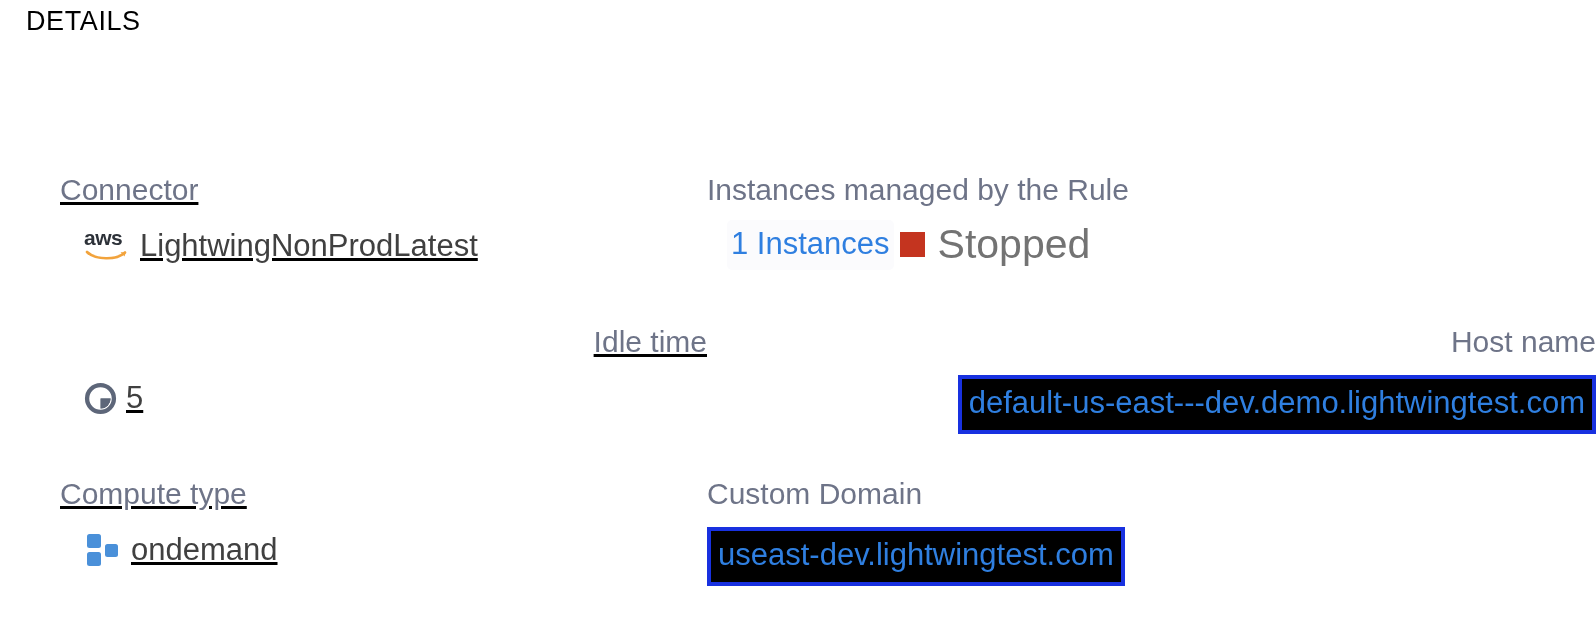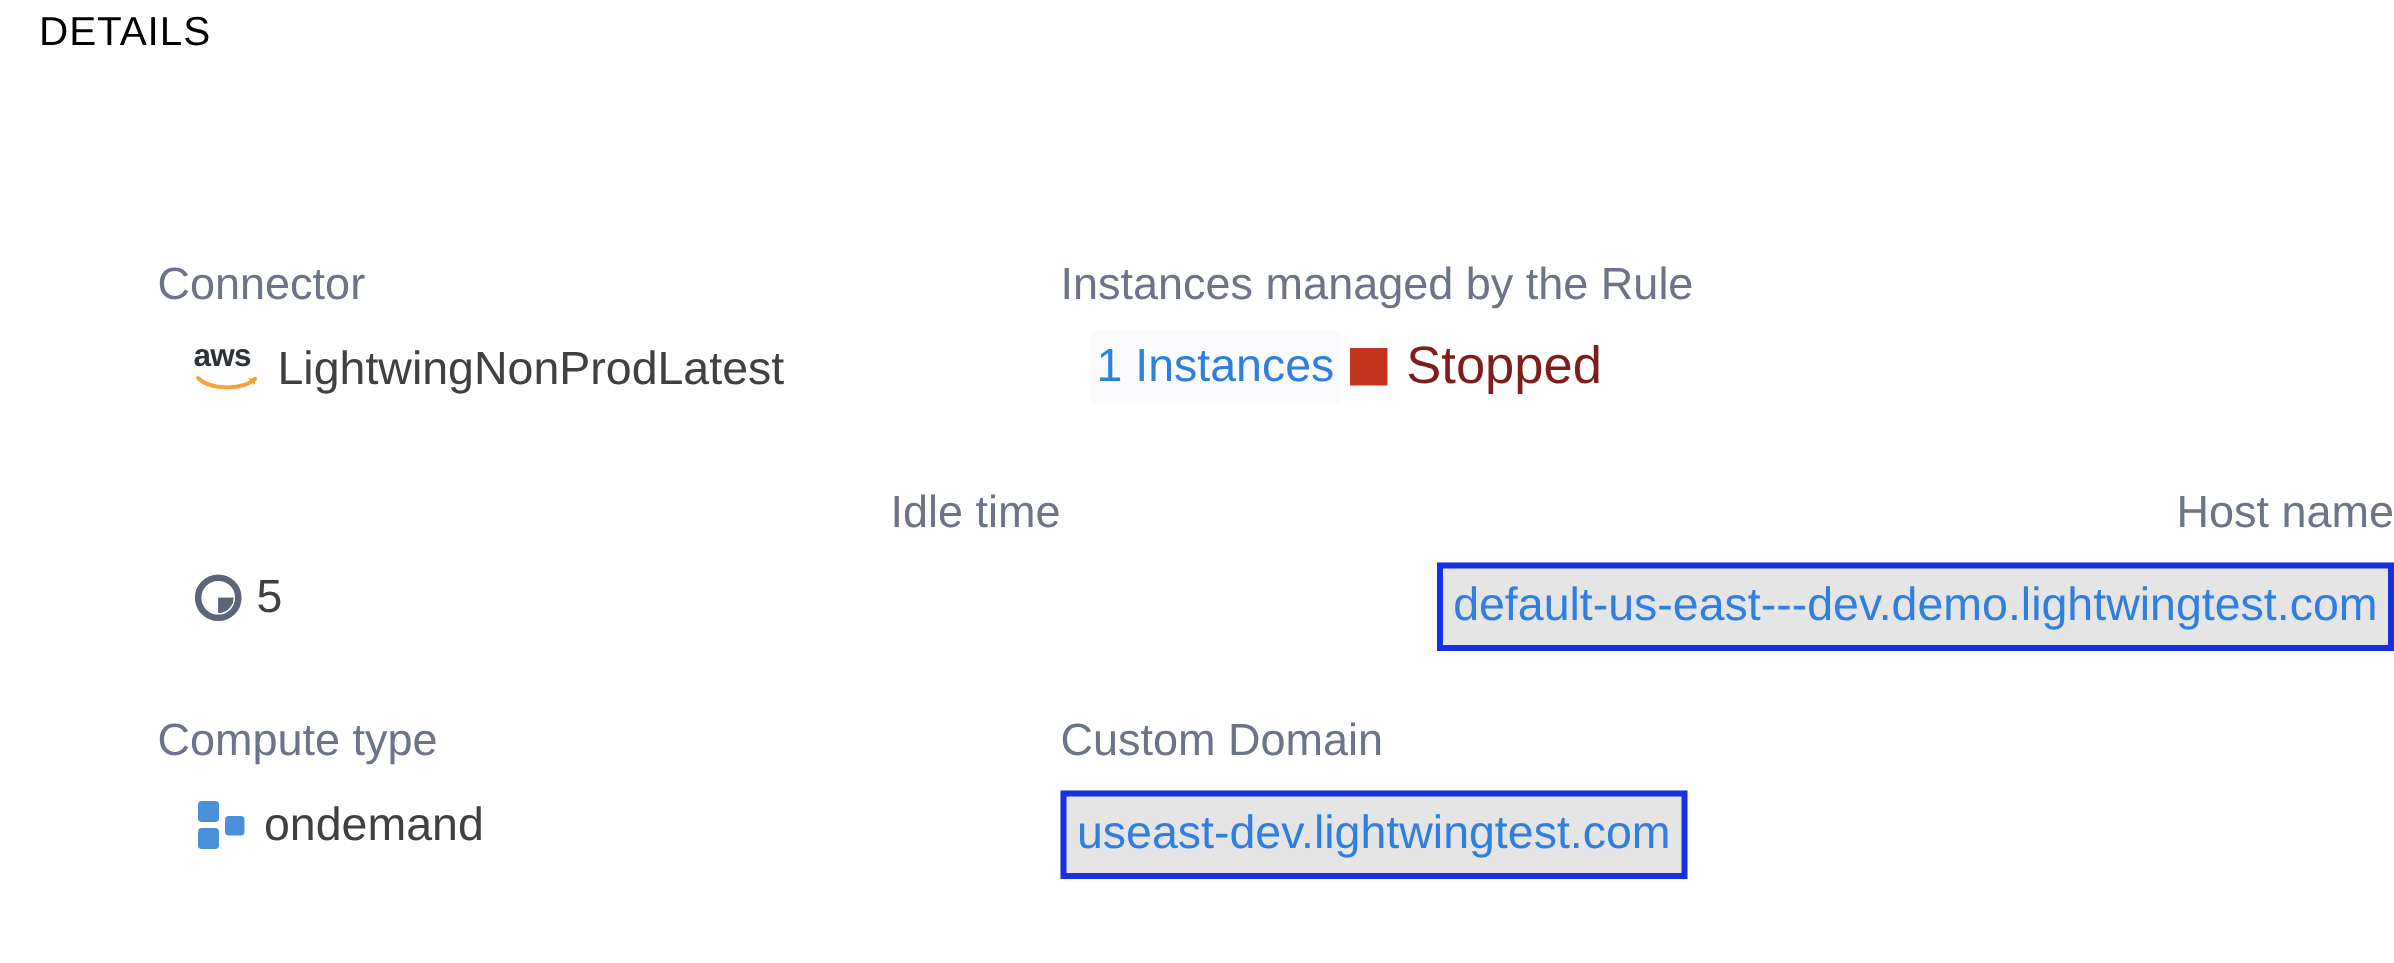--- a/index.html
+++ b/index.html
@@ -37,22 +37,23 @@
     display: flex;
     flex-direction: row;
     align-items: flex-start;
   }
   .row-1 { height: 152px; }
   .row-2 { height: 152px; text-align: right; }
   .row-3 { height: 152px; }
 
   .col-left {
     width: 707px;
-    padding-left: 105px;
+    padding-left: 60px;
     box-sizing: border-box;
+    text-decoration: underline;
   }
   .col-right {
     flex: 1;
     padding-left: 0px;
   }
 
   .field-label {
     font-size: 30px;
     color: #6e7488;
     line-height: 40px;
@@ -140,30 +141,30 @@
   }
   .status-square {
     width: 25px;
     height: 25px;
     background: #c4341f;
     flex: none;
     display: block;
   }
   .status-text {
     margin-left: 13px;
-    color: #7f1d1d;
-    font-size: 35px;
+    color: #737373;
+    font-size: 41px;
     line-height: 36px;
   }
 
   
   .link-box {
     display: inline-block;
     border: 4px solid #1831e0;
-    background: #e5e5e5;
+    background: #000000;
     padding: 4px 7px 7px 7px;
     color: #2f7fe0;
     font-size: 31px;
     line-height: 40px;
     white-space: nowrap;
     cursor: pointer;
     box-sizing: border-box;
   }
   .value-row-box { margin-top: 13px; }
 </style>

